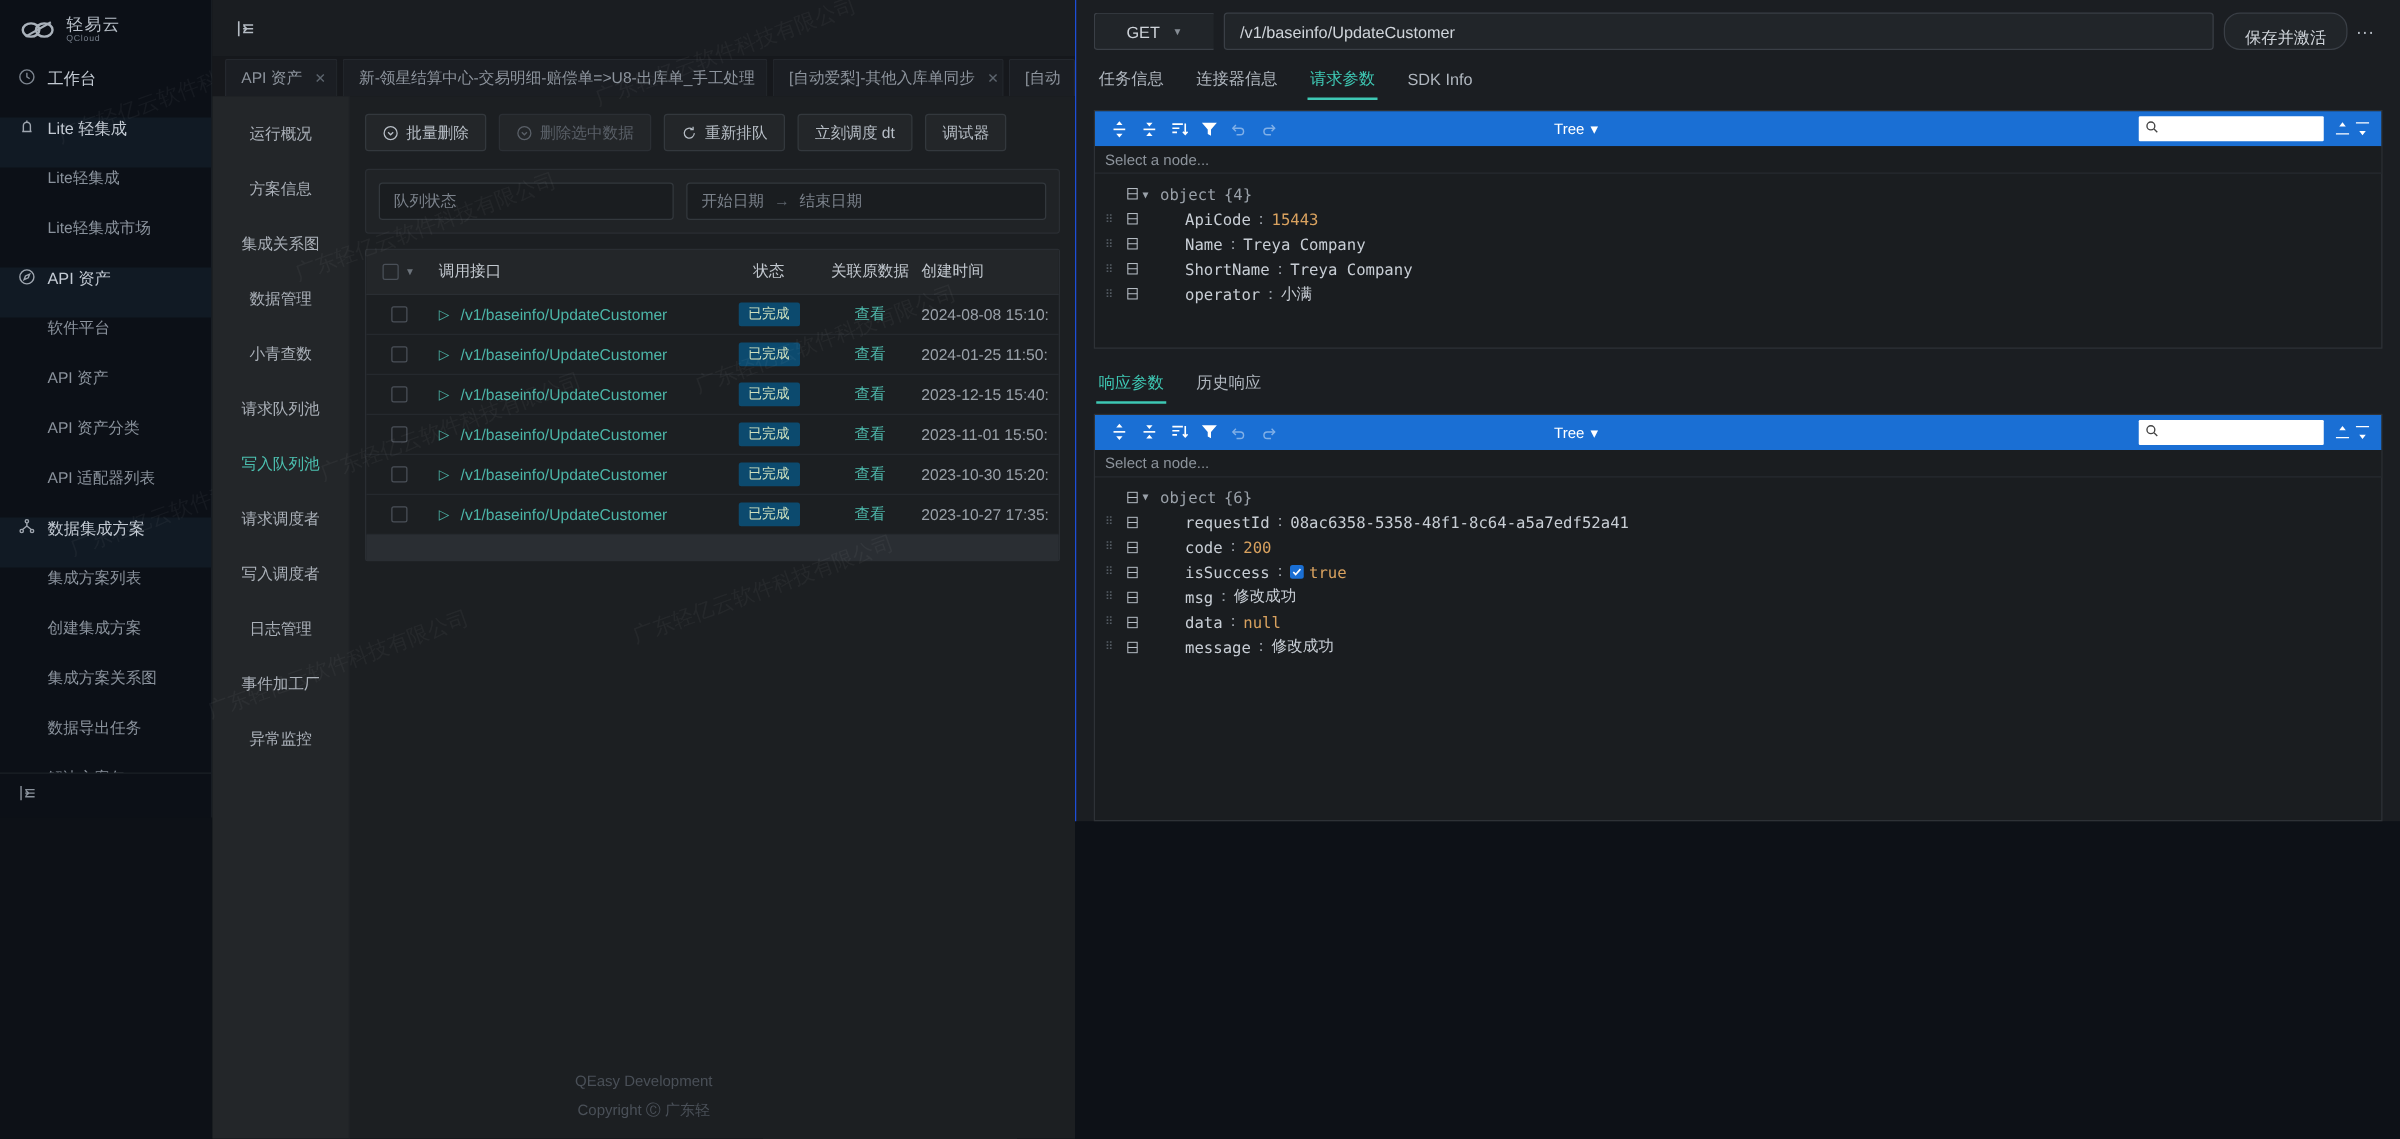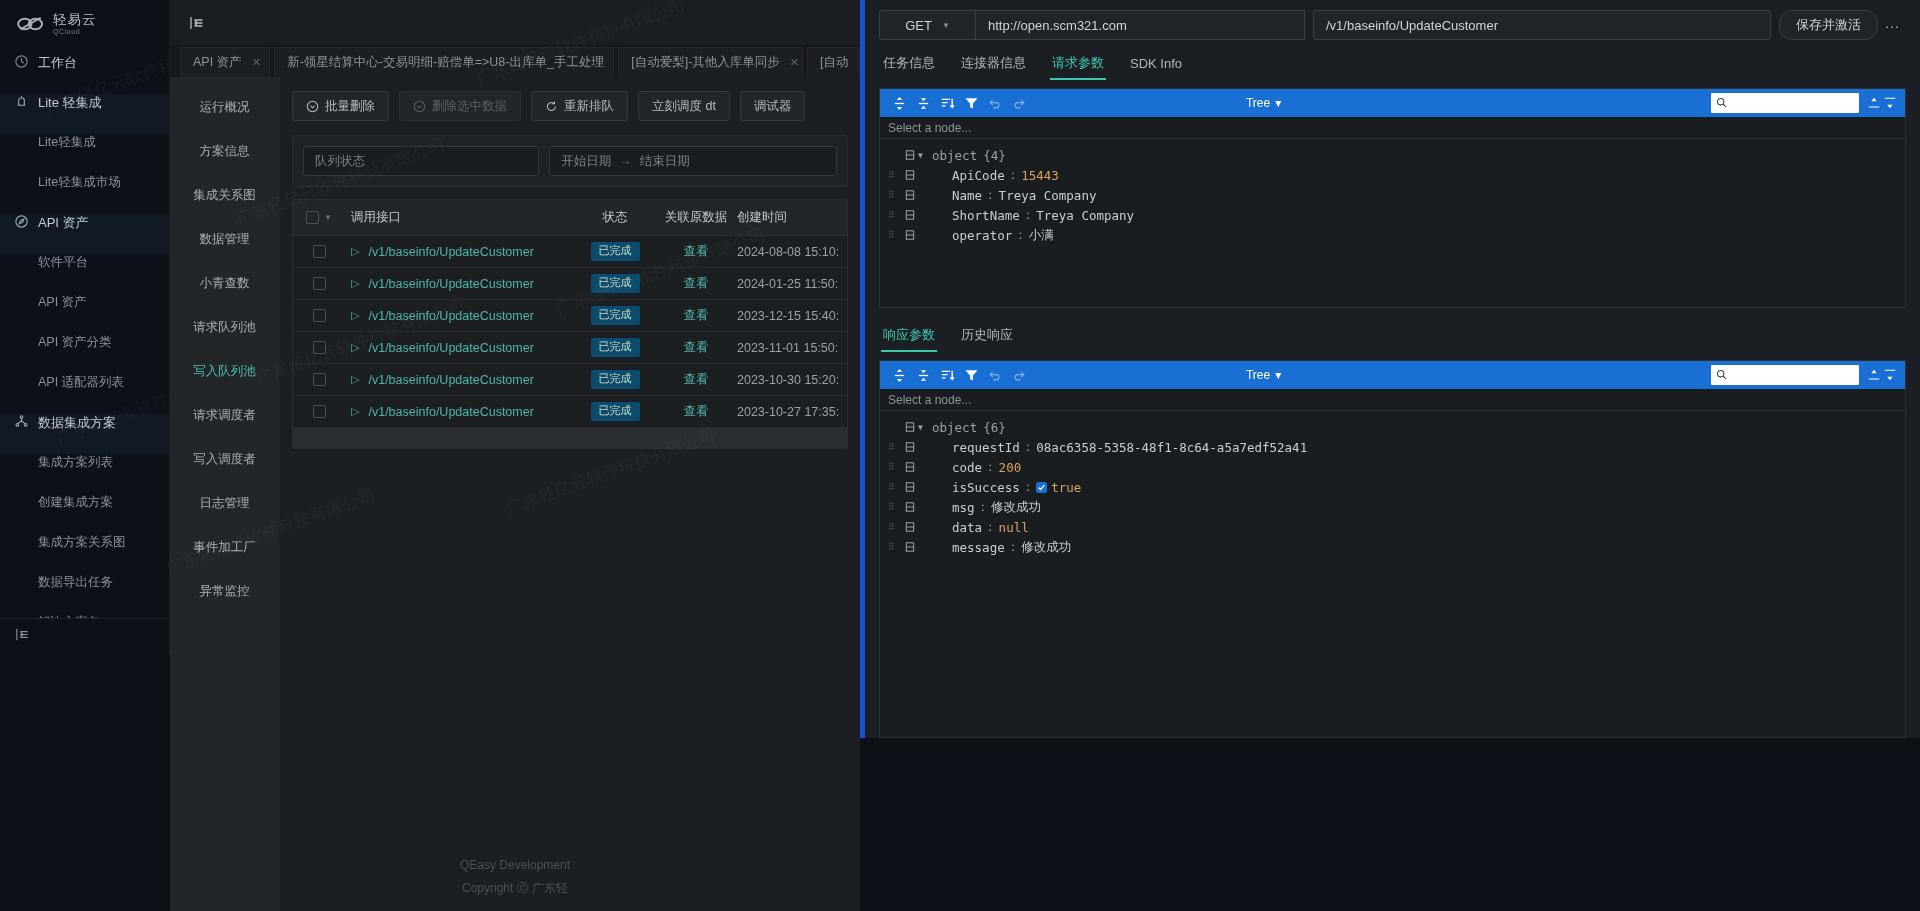--- a/index.html
+++ b/index.html
@@ -97,59 +97,59 @@
   .field.daterange { width: 330px; gap: 8px; }
   .field .arrow { color: #5d646c; }
 
   .table { border: 1px solid #2a2e33; border-radius: 2px; margin-right: 12px; }
   .thead, .trow { display: flex; align-items: center; height: 32px; }
   .thead { background: #232629; height: 36px; border-bottom: 1px solid #2a2e33; }
   .trow { height: 32px; border-bottom: 1px solid #25292e; }
   .trow.spacer { height: 20px; background: #2a2e33; border: none; }
   .c-check { width: 52px; display: flex; align-items: center; justify-content: center; gap: 5px; }
   .c-api { flex: 1; display: flex; align-items: center; gap: 9px; padding-left: 6px; font-size: 12.5px; color: #4cb5a8; min-width: 0; }
-  .c-status { width: 80px; display: flex; align-items: center; justify-content: center; font-family: Liberation Mono, monospace; }
+  .c-status { width: 80px; display: flex; align-items: center; justify-content: center; }
   .c-rel { width: 82px; text-align: center; font-size: 12.5px; color: #4cb5a8; }
   .c-time { width: 110px; font-size: 12.5px; color: #9aa1a9; white-space: nowrap; overflow: hidden; }
   .th { font-size: 12.5px; color: #c2c8cf; }
   .cbox { width: 13px; height: 13px; border: 1px solid #4a5058; border-radius: 2px; background: transparent; display: inline-block; }
   .chev { font-size: 8px; color: #6b727a; }
   .badge {
     background: #0c4a6e; color: #cfe0bd; font-size: 11px;
     padding: 3px 8px; border-radius: 2px; display: inline-block; line-height: 1.2;
   }
   .play { color: #4cb5a8; font-size: 11px; }
 
   .footer-notes { position: absolute; left: 0; right: 0; bottom: 0; text-align: center; padding-bottom: 14px; pointer-events: none; }
   .footer-notes div { font-size: 12px; color: #4a5058; margin-top: 8px; }
 
   
   .rightpanel {
-    width: 1060px; flex: 0 0 1060px; height: 738px;
-    background: #1b1e22; border-left: 5px solid #1d4ed8;
+    width: 1060px; flex: 0 0 1060px; height: 657px;
+    background: #1b1e22; border-left: 1px solid #1d4ed8;
     padding: 10px 14px 0 14px; display: flex; flex-direction: column;
     position: relative;
   }
   .req-row { display: flex; align-items: center; gap: 0; height: 30px; margin-bottom: 6px; }
   .method-box {
     height: 30px; min-width: 96px; display: flex; align-items: center; justify-content: center; gap: 10px;
     border: 1px solid #3a3f46; border-right: none; background: #212529;
     font-size: 13px; color: #cfd4da; border-radius: 3px 0 0 3px;
   }
   .method-box .dd { font-size: 8px; color: #868d95; }
   .host-box {
     height: 30px; flex: 0 0 330px; display: flex; align-items: center; padding: 0 12px;
     border: 1px solid #3a3f46; background: #212529; font-size: 13px; color: #cfd4da;
   }
   .path-box {
     height: 30px; flex: 1; display: flex; align-items: center; padding: 0 12px; margin-left: 8px;
     border: 1px solid #3a3f46; background: #212529; font-size: 13px; color: #cfd4da; border-radius: 3px;
   }
   .save-btn {
-    height: 30px; padding: 0 16px; margin-left: 8px; display: flex; align-items: center;
+    height: 30px; padding: 0 16px; margin-left: 8px; display: flex; align-items: flex-end;
     border: 1px solid #3a3f46; background: #212529; font-size: 13px; color: #cfd4da;
     border-radius: 13px; cursor: pointer; white-space: nowrap;
   }
   .more-btn { width: 28px; height: 30px; display: flex; align-items: center; justify-content: center; color: #b5bcc4; font-size: 15px; cursor: pointer; }
 
   .ptabs { display: flex; gap: 26px; height: 34px; align-items: center; margin-bottom: 8px; padding-left: 4px; }
   .ptab { font-size: 13px; color: #b0b7bf; cursor: pointer; position: relative; height: 34px; display: flex; align-items: center; }
   .ptab.active { color: #3ec8b4; }
   .ptab.active::after { content: ''; position: absolute; left: -2px; right: -2px; bottom: 0; height: 2px; background: #3ec8b4; }
 
@@ -559,23 +559,20 @@
     </div>
   </section>
 
   <aside class="rightpanel">
 
     <div class="req-row">
       <div class="method-box">
         <span>GET</span>
         <span class="dd">▼</span>
       </div>
-      <div class="host-box">
-        <span>http://open.scm321.com</span>
-      </div>
       <div class="path-box">
         <span>/v1/baseinfo/UpdateCustomer</span>
       </div>
       <div class="save-btn">
         <span>保存并激活</span>
       </div>
       <div class="more-btn">···</div>
     </div>
 
     <div class="ptabs">

